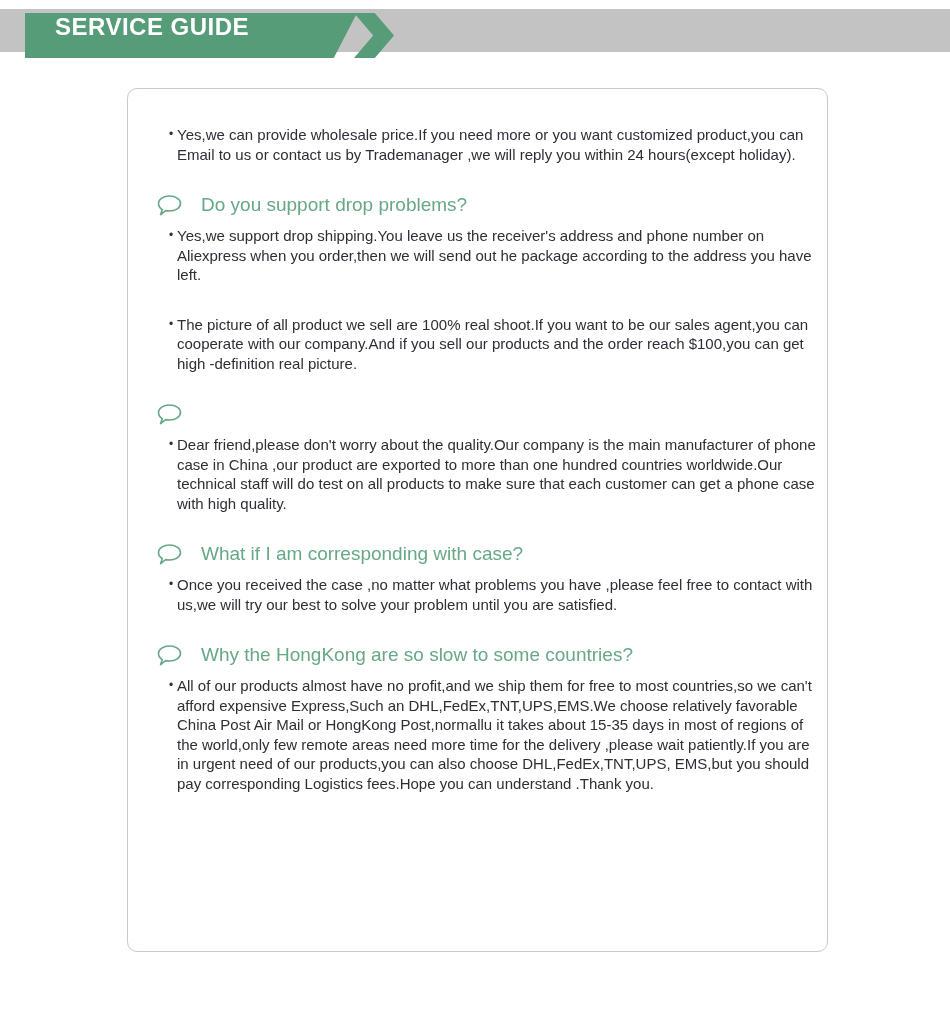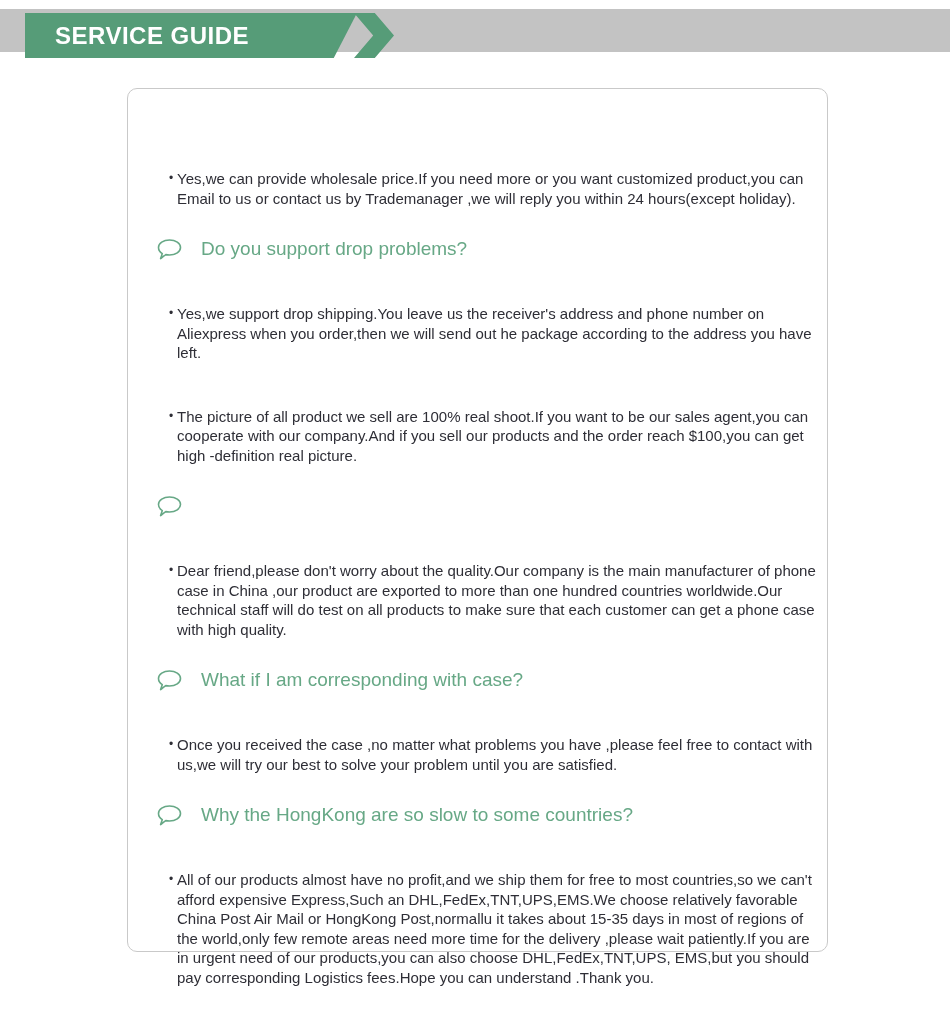--- a/index.html
+++ b/index.html
@@ -20,21 +20,21 @@
     width: 950px; height: 43px;
     background: #c3c3c3;
   }
   .ribbon {
     position: absolute;
     left: 25px; top: 13px;
     width: 332px; height: 45px;
     background: #569c78;
     clip-path: polygon(0 0, 100% 0, 93% 100%, 0 100%);
     display: flex;
-    align-items: center;
+    align-items: flex-start;
     padding-left: 30px;
   }
   .ribbon-text {
     color: #ffffff;
     font-size: 24px;
     font-weight: bold;
     letter-spacing: 0.5px;
   }
   .chevron {
     position: absolute;
@@ -74,21 +74,20 @@
     font-weight: normal;
     color: #67a886;
   }
   .answer {
     position: relative;
     padding-left: 49px;
     padding-right: 4px;
     font-size: 15px;
     line-height: 19.5px;
     color: #2e2e36;
-    margin-top: 44px;
   }
   .answer::before {
     content: "\2022";
     position: absolute;
     left: 41px;
     top: 0;
     font-size: 12px;
     color: #2e2e36;
   }
 </style>

